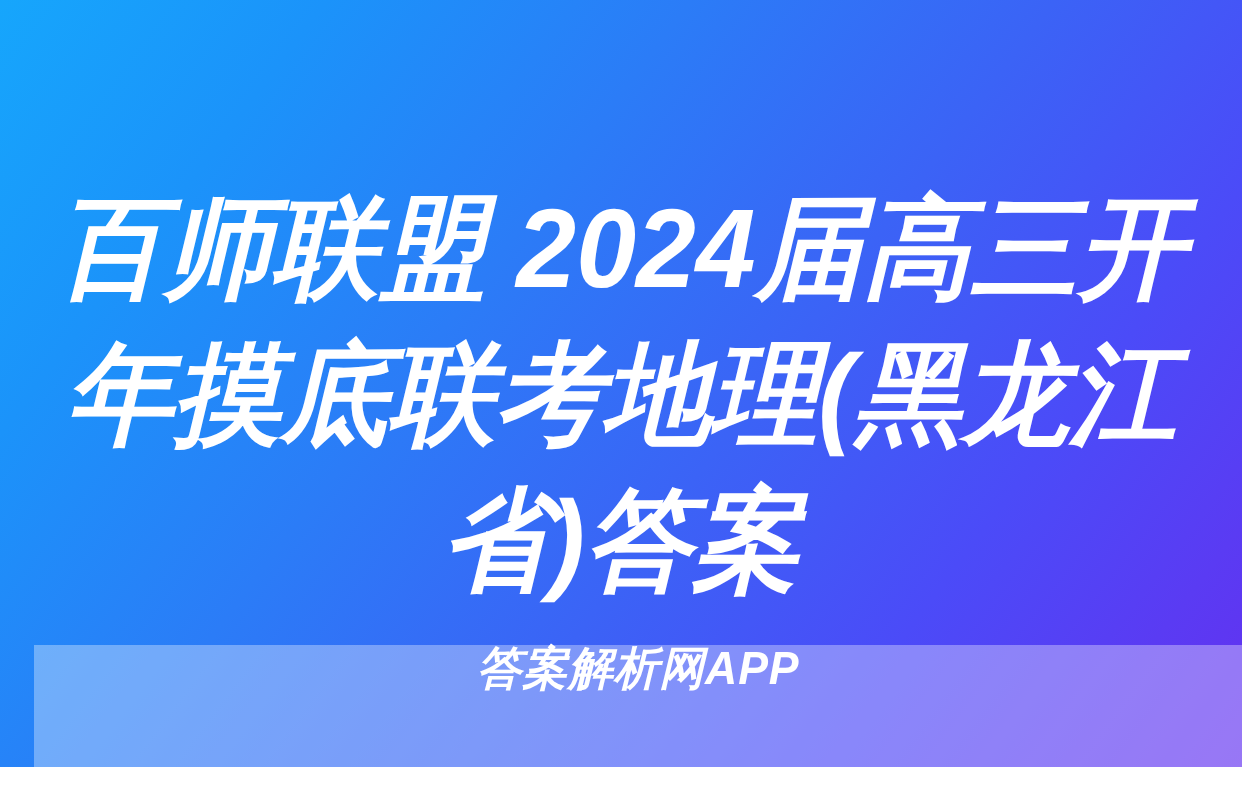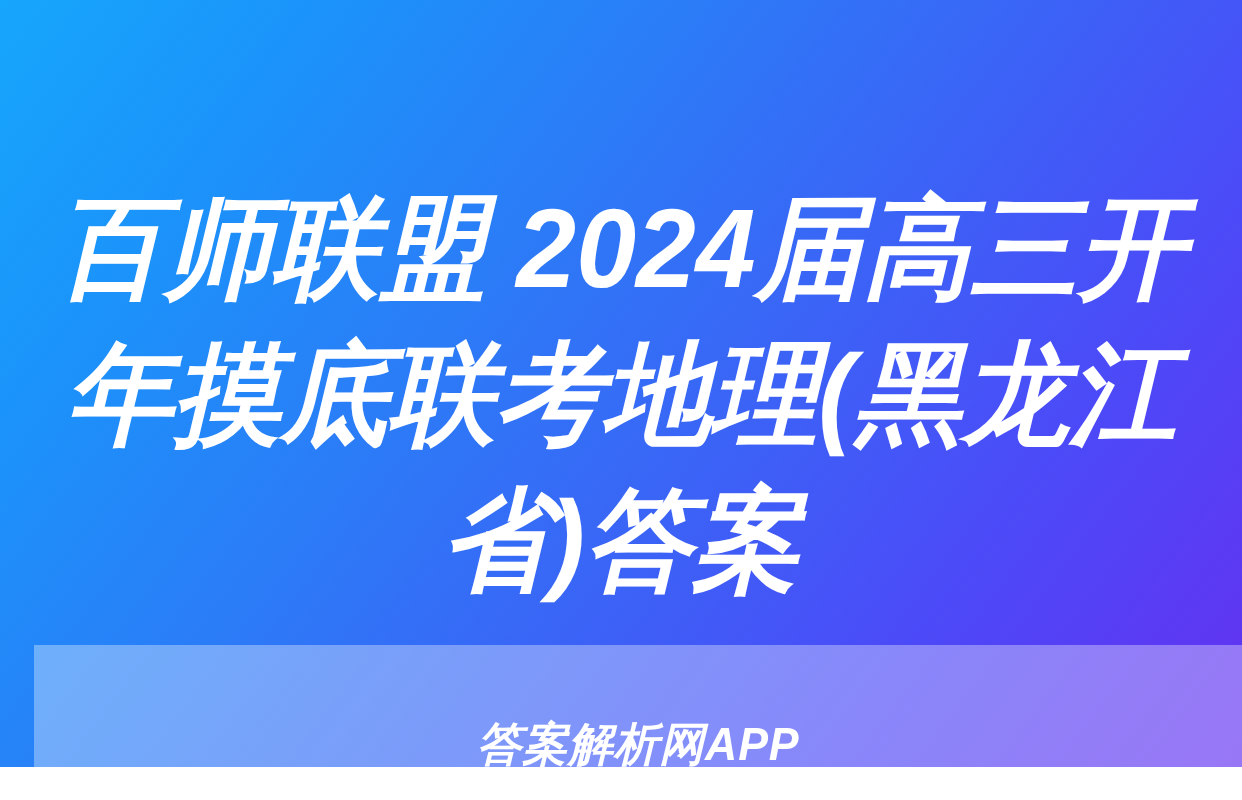--- a/index.html
+++ b/index.html
@@ -68,21 +68,21 @@
 
   
   .footer-band {
     position: absolute;
     left: 0;
     right: 0;
     bottom: 0;
     height: 122px;
     background: rgba(255, 255, 255, 0.34);
     display: flex;
-    align-items: flex-end;
+    align-items: flex-start;
     justify-content: center;
     margin-left: 34px;
   }
 
   .footer-text {
     color: #ffffff;
     font-size: 46px;
     font-weight: 700;
     font-style: italic;
     line-height: 1;

